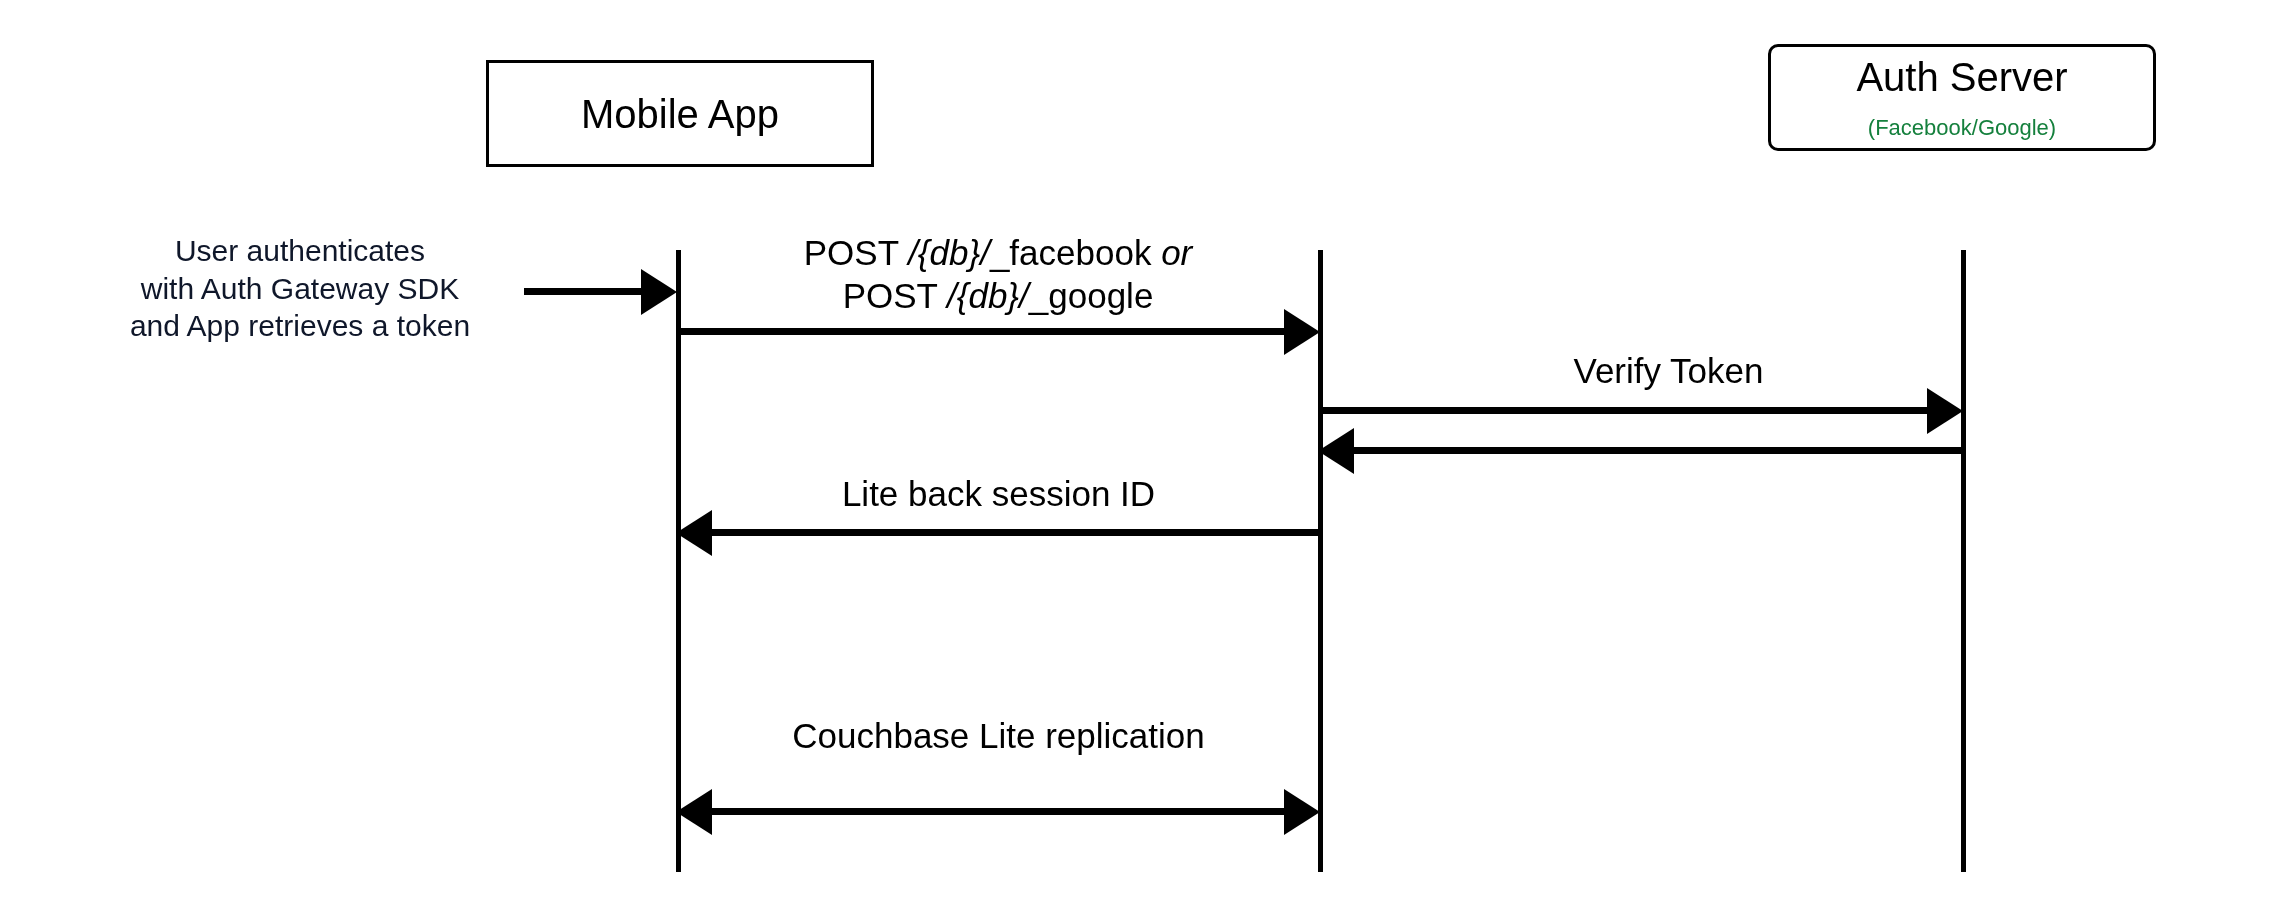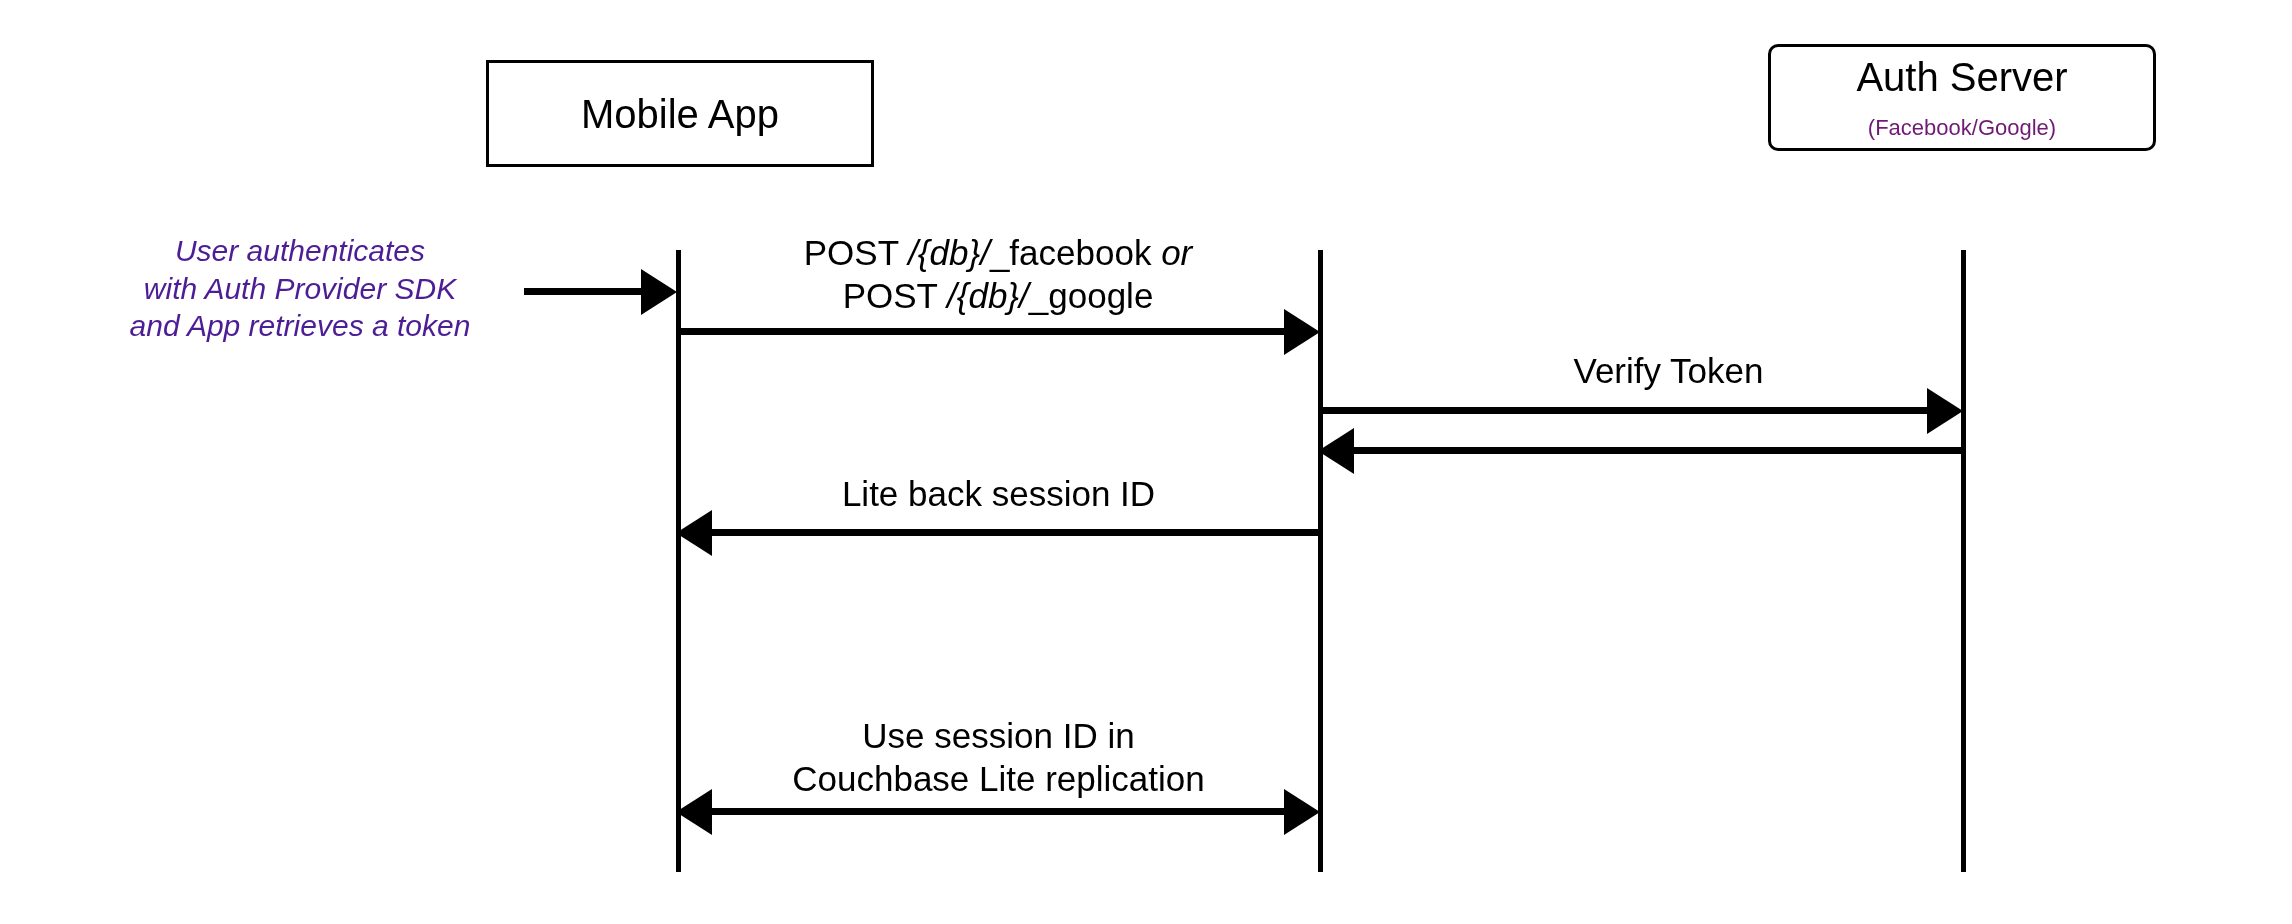--- a/index.html
+++ b/index.html
@@ -29,21 +29,21 @@
     justify-content: center;
     line-height: 1.05;
   }
   .participant-title {
     font-size: 40px;
     color: #000000;
     white-space: nowrap;
   }
   .participant-subtitle {
     font-size: 22px;
-    color: #701a75;
+    color: #15803d;
     white-space: nowrap;
     margin-top: 18px;
   }
   .lifeline {
     position: absolute;
     width: 5px;
     background: #000000;
   }
   .msg-line {
     position: absolute;
@@ -69,25 +69,24 @@
     position: absolute;
     font-size: 35px;
     color: #000000;
     text-align: center;
     line-height: 1.22;
     white-space: nowrap;
   }
   .note-label {
     position: absolute;
     font-size: 30px;
-    color: #4c1d95;
+    color: #0f172a;
     text-align: center;
     line-height: 1.25;
     white-space: nowrap;
-    font-style: italic;
   }
   .it { font-style: italic; }
 </style>
 </head>
 <body>
 
 <div id="diagram-canvas">
 
   <div class="participant-box" style="left:486px; top:44px; width:388px; height:107px;margin-top:16px;">
     <div class="participant-title">Mobile App</div>
@@ -98,21 +97,21 @@
     <div class="participant-title">Auth Server</div>
     <div class="participant-subtitle">(Facebook/Google)</div>
   </div>
 
   <div class="lifeline" style="left:676px; top:250px; height:622px;"></div>
   <div class="lifeline" style="left:1318px; top:250px; height:622px;"></div>
   <div class="lifeline" style="left:1961px; top:250px; height:622px;"></div>
 
   <div class="note-label" style="left:100px; top:232px; width:400px;">
     <div>User authenticates</div>
-    <div>with Auth Provider SDK</div>
+    <div>with Auth Gateway SDK</div>
     <div>and App retrieves a token</div>
   </div>
 
   <div class="msg-line" style="left:524px; top:288px; width:118px;"></div>
   <div class="arrow-head right" style="left:641px; top:269px;"></div>
 
   <div class="msg-label" style="left:678px; top:232px; width:640px;">
     <div><span>POST </span><span class="it">/{db}/</span><span>_facebook </span><span class="it">or</span></div>
     <div><span>POST </span><span class="it">/{db}/</span><span>_google</span></div>
   </div>
@@ -128,20 +127,19 @@
   <div class="msg-line" style="left:1354px; top:447px; width:608px;"></div>
   <div class="arrow-head left" style="left:1318px; top:428px;"></div>
 
   <div class="msg-label" style="left:678px; top:473px; width:641px;">
     <div>Lite back session ID</div>
   </div>
   <div class="msg-line" style="left:712px; top:529px; width:608px;"></div>
   <div class="arrow-head left" style="left:676px; top:510px;"></div>
 
   <div class="msg-label" style="left:678px; top:715px; width:641px;">
-    <div>Use session ID in</div>
     <div>Couchbase Lite replication</div>
   </div>
   <div class="msg-line" style="left:712px; top:808px; width:572px;"></div>
   <div class="arrow-head left" style="left:676px; top:789px;"></div>
   <div class="arrow-head right" style="left:1284px; top:789px;"></div>
 
 </div>
 
 </body></html>

